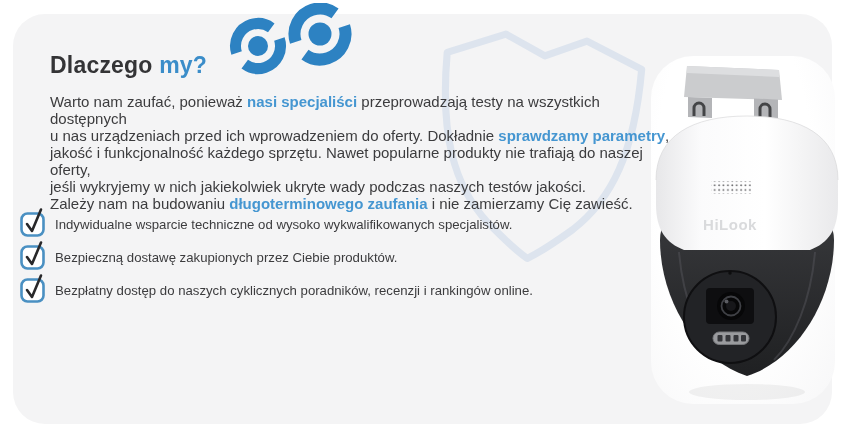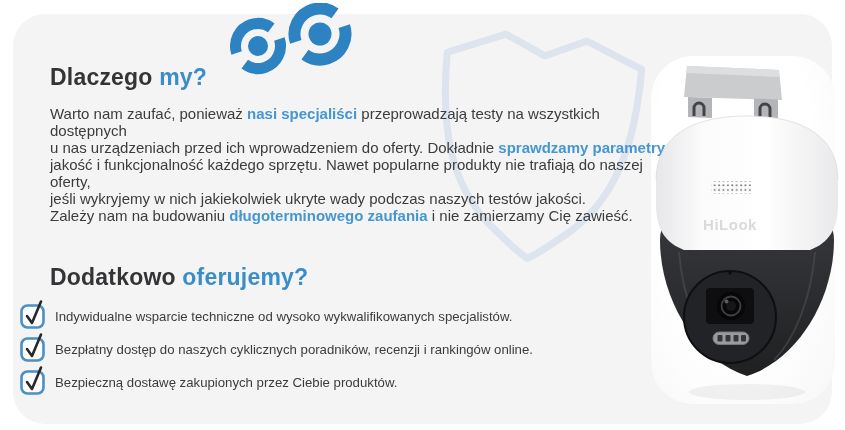--- a/index.html
+++ b/index.html
@@ -3,21 +3,21 @@
 <meta charset="utf-8">
 <style>
   html,body{margin:0;padding:0;background:#ffffff;}
   *{box-sizing:border-box;}
   .stage{position:relative;width:845px;height:430px;background:#ffffff;overflow:hidden;
          font-family:"Liberation Sans",sans-serif;}
   .card{position:absolute;left:13px;top:14px;width:819px;height:410px;
         background:#f4f4f5;border-radius:32px;}
   .logo{position:absolute;left:226px;top:3px;width:132px;height:74px;z-index:5;}
   .shield{position:absolute;left:424px;top:24px;width:226px;height:244px;z-index:1;}
-  .text-col{position:absolute;left:50px;top:64px;width:622px;z-index:3;color:#3c3c3e;}
+  .text-col{position:absolute;left:50px;top:52px;width:622px;z-index:3;color:#3c3c3e;}
   h1,h2{margin:0;font-size:23px;line-height:26px;font-weight:700;color:#343436;letter-spacing:.2px;}
   h1{margin-bottom:15px;}
   h2{margin-top:40px;margin-bottom:14px;}
   .accent{color:#3b8dc9;}
   .body-text{margin:0;font-size:15px;line-height:17px;color:#3c3c3e;}
   .hl{color:#4596d1;font-weight:700;}
   .benefits{list-style:none;margin:0 0 0 -30px;padding:0;}
   .benefits li{display:flex;align-items:center;gap:9px;height:24px;margin-bottom:9px;white-space:nowrap;}
   .benefits li .check-svg{flex:0 0 auto;margin-top:-5px;}
   .benefits li span{font-size:13.2px;color:#3c3c3e;}
@@ -112,39 +112,38 @@
       </g>
     </g>
   </svg>
 
   <div class="text-col">
 
     <h1><span>Dlaczego</span><span> </span><span class="accent">my?</span></h1>
 
     <p class="body-text"><span>Warto nam zaufać, ponieważ </span><span class="hl">nasi specjaliści</span><span> przeprowadzają testy na wszystkich dostępnych</span><br><span>u nas urządzeniach przed ich wprowadzeniem do oferty. Dokładnie </span><span class="hl">sprawdzamy parametry</span><span>,</span><br><span>jakość i funkcjonalność każdego sprzętu. Nawet popularne produkty nie trafiają do naszej oferty,</span><br><span>jeśli wykryjemy w nich jakiekolwiek ukryte wady podczas naszych testów jakości.</span><br><span>Zależy nam na budowaniu </span><span class="hl">długoterminowego zaufania</span><span> i nie zamierzamy Cię zawieść.</span></p>
 
-    <h2><span>Dodatkowo</span><span> </span><span class="accent">oferujemy?</span></h2>
 
     <ul class="benefits">
       <li>
         <svg class="check-svg" viewBox="0 0 26 30" width="26" height="30" aria-hidden="true">
           <rect x="1.5" y="6.5" width="22" height="22" rx="6" fill="#ffffff" stroke="#4a90c2" stroke-width="2.6"></rect>
           <path d="M7 17 L12 24 L21 2.5" fill="none" stroke="#28282a" stroke-width="2.6" stroke-linecap="round" stroke-linejoin="round"></path>
         </svg>
         <span>Indywidualne wsparcie techniczne od wysoko wykwalifikowanych specjalistów.</span>
       </li>
       <li>
         <svg class="check-svg" viewBox="0 0 26 30" width="26" height="30" aria-hidden="true">
           <rect x="1.5" y="6.5" width="22" height="22" rx="6" fill="#ffffff" stroke="#4a90c2" stroke-width="2.6"></rect>
           <path d="M7 17 L12 24 L21 2.5" fill="none" stroke="#28282a" stroke-width="2.6" stroke-linecap="round" stroke-linejoin="round"></path>
         </svg>
-        <span>Bezpłatny dostęp do naszych cyklicznych poradników, recenzji i rankingów online.</span>
+        <span>Bezpieczną dostawę zakupionych przez Ciebie produktów.</span>
       </li>
       <li>
         <svg class="check-svg" viewBox="0 0 26 30" width="26" height="30" aria-hidden="true">
           <rect x="1.5" y="6.5" width="22" height="22" rx="6" fill="#ffffff" stroke="#4a90c2" stroke-width="2.6"></rect>
           <path d="M7 17 L12 24 L21 2.5" fill="none" stroke="#28282a" stroke-width="2.6" stroke-linecap="round" stroke-linejoin="round"></path>
         </svg>
-        <span>Bezpieczną dostawę zakupionych przez Ciebie produktów.</span>
+        <span>Bezpłatny dostęp do naszych cyklicznych poradników, recenzji i rankingów online.</span>
       </li>
     </ul>
   </div>
 </div>
 
 </body></html>

